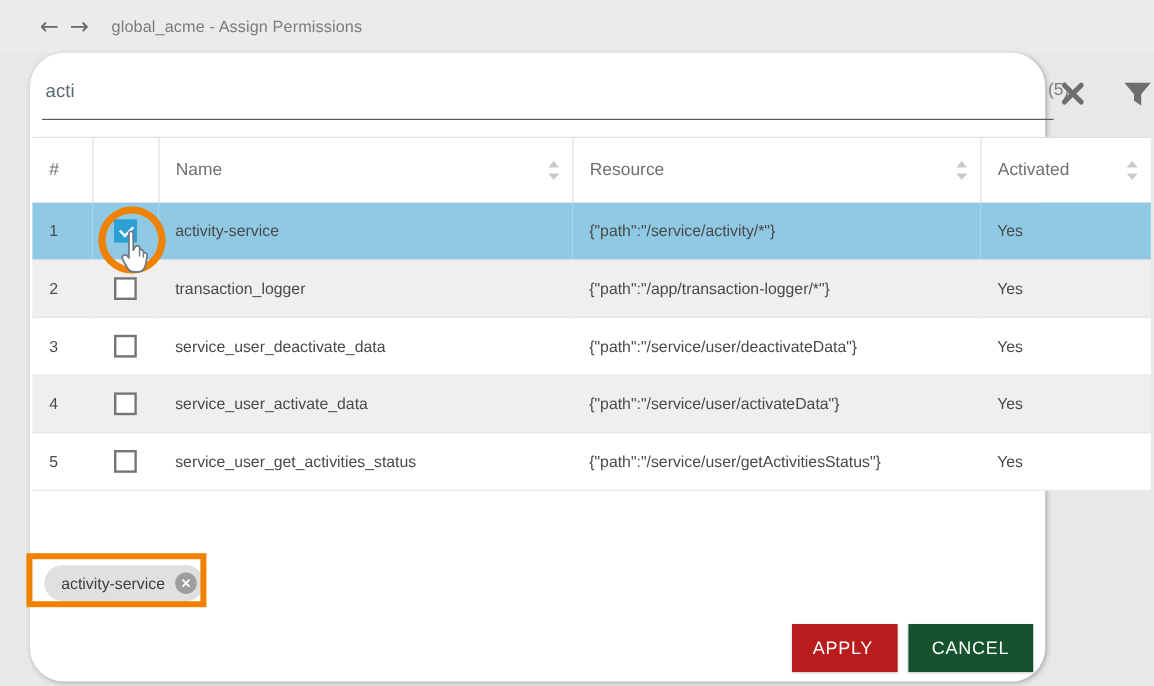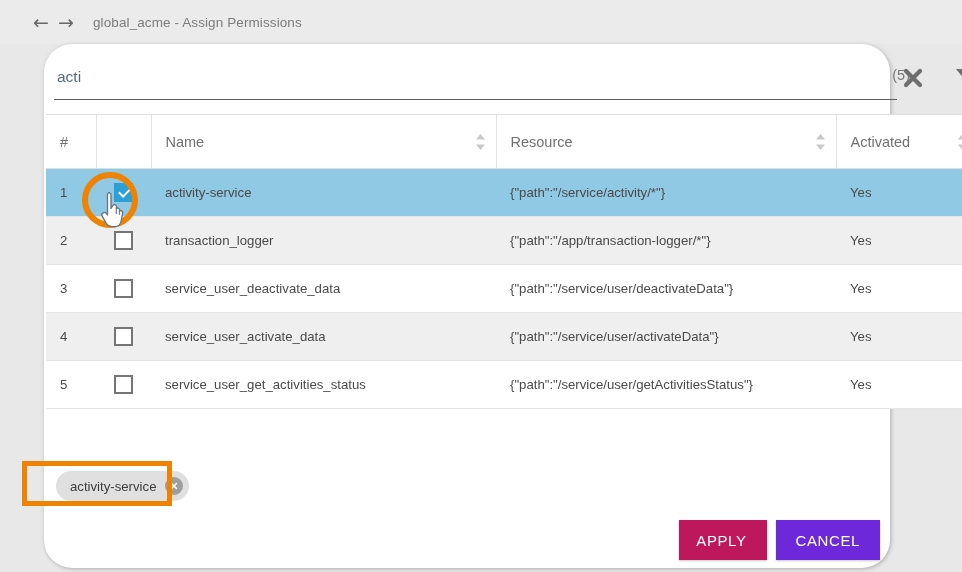--- a/index.html
+++ b/index.html
@@ -40,21 +40,21 @@
   #window-title {
     margin-left: 16px;
     font-size: 13.5px;
     color: #7c7c7c;
     letter-spacing: 0.1px;
   }
 
   
   #dialog-panel {
     position: absolute;
-    left: 44px;
+    left: 25px;
     top: 44px;
     width: 846px;
     height: 524px;
     background: #ffffff;
     box-shadow: 1px 1px 4px rgba(0,0,0,0.26);
     box-sizing: border-box;
     border-radius: 28px;
   }
 
   
@@ -231,22 +231,22 @@
     height: 40px;
     min-width: 80px;
     padding: 0 20px;
     font-family: "Liberation Sans", sans-serif;
     font-size: 15px;
     letter-spacing: 0.6px;
     color: #ffffff;
     cursor: pointer;
     box-shadow: 0 1px 2px rgba(0,0,0,0.22);
   }
-  #apply-button { background: #be185d; padding-left: 17px; }
-  #cancel-button { background: #6d28d9; }
+  #apply-button { background: #b91c1c; padding-left: 17px; }
+  #cancel-button { background: #14532d; }
 
   
   #annotation-circle-checkbox {
     position: absolute;
     left: 82px;
     top: 172px;
     width: 56px;
     height: 56px;
     border: 6px solid #ef8200;
     border-radius: 50%;

